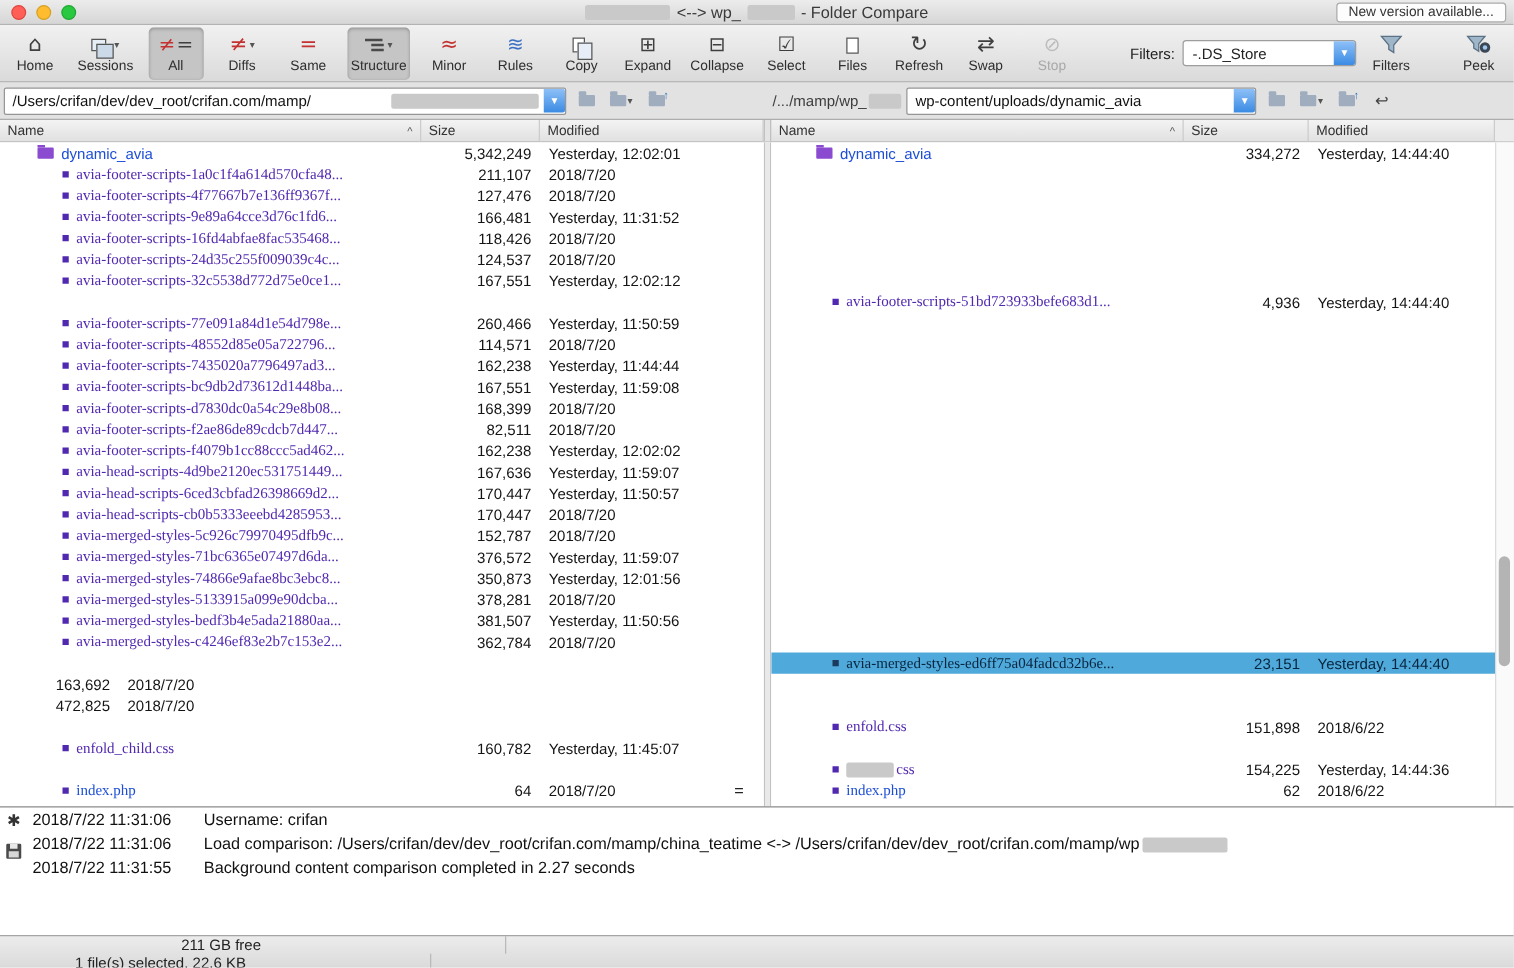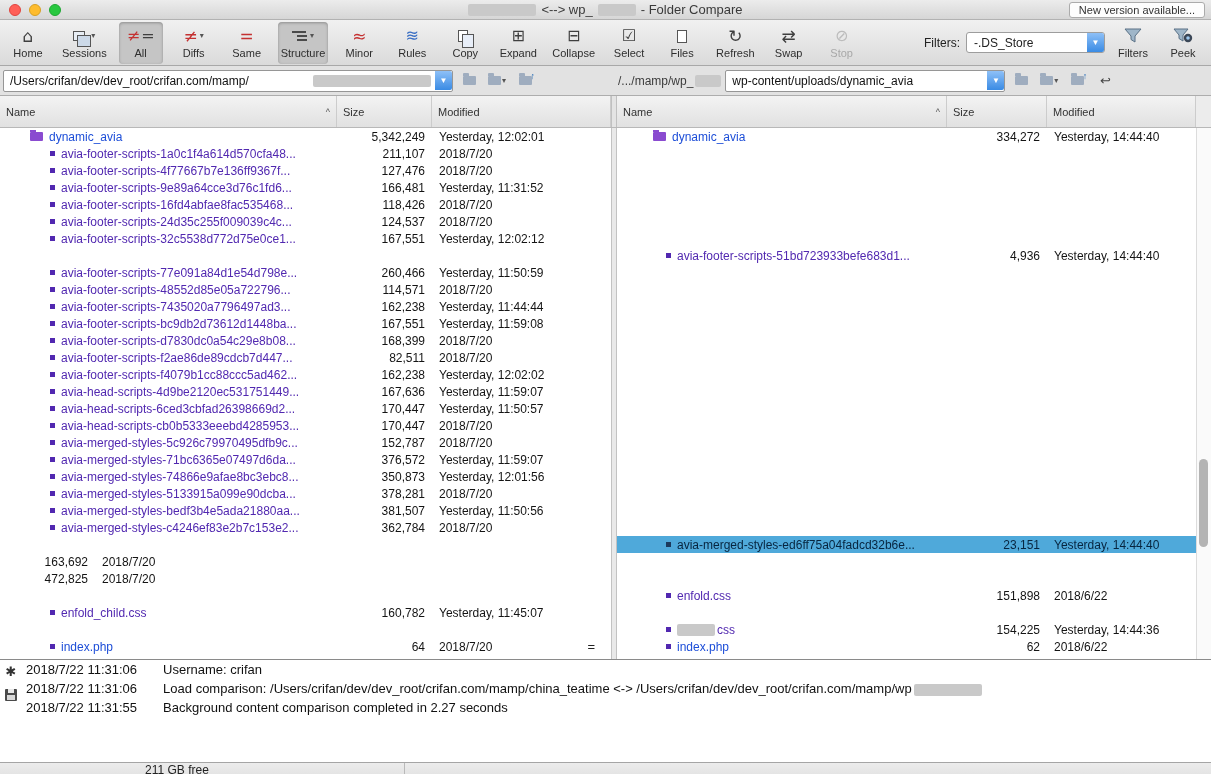--- a/index.html
+++ b/index.html
@@ -58,21 +58,21 @@
   .path-text { font-size:12px; padding:0 6px; color:#111; white-space:nowrap; overflow:hidden; flex:1; }
   .path-btn { width:24px; height:22px; display:flex; align-items:center; justify-content:center;
     position:relative; color:#444; font-size:13px; }
   .ic-folder { position:relative; width:13px; height:9px; background:#8a4bd0; border-radius:1px; display:inline-block; }
   .ic-folder::before { content:""; position:absolute; top:-3px; left:0; width:6px; height:3px; background:inherit; border-radius:1px 1px 0 0; }
   .ic-folder.gray { background:#9fadbf; }
   .up { position:absolute; font-size:9px; top:1px; right:2px; color:#2a6fb8; font-weight:bold; }
   .base-path { font-size:12px; color:#3c3c3c; display:flex; align-items:center; gap:2px; white-space:nowrap; padding-left:3px; }
 
   
-  .headers { display:flex; height:32px; background:linear-gradient(#f3f3f3,#e1e1e1);
+  .headers { display:flex; height:18px; background:linear-gradient(#f3f3f3,#e1e1e1);
     border-bottom:1px solid #b8b8b8; font-size:11px; color:#333; }
   .hdr-left { width:611px; display:flex; }
   .hdr-div { width:6px; background:#e4e4e4; border-left:1px solid #c0c0c0; border-right:1px solid #c0c0c0; }
   .hdr-right { width:579px; display:flex; }
   .hdr-corner { width:15px; background:#ececec; }
   .hcell { display:flex; align-items:center; padding:0 6px; border-right:1px solid #cccccc; }
   .hc-name-l { width:337px; justify-content:space-between; }
   .hc-size-l { width:95px; } .hc-mod-l { flex:1; }
   .hc-name-r { width:330px; justify-content:space-between; }
   .hc-size-r { width:100px; } .hc-mod-r { flex:1; }
@@ -84,21 +84,21 @@
   .pane-left { width:611px; }
   .pane-divider { width:6px; background:#e9e9e9; border-left:1px solid #c2c2c2; border-right:1px solid #c2c2c2; }
   .pane-right { width:579px; }
   .vscroll { width:15px; background:#fafafa; border-left:1px solid #dcdcdc; position:relative; }
   .vthumb { position:absolute; left:2px; width:9px; height:88px; top:331px; background:#b4b4b4; border-radius:5px; }
   .frow { height:17px; display:flex; align-items:center; font-size:12px; color:#141414; position:relative; }
   .frow.selected { background:#4fa9da; }
   .frow.selected .fname, .frow.selected .cell-size, .frow.selected .cell-mod { color:#07253f; }
   .cell-name { display:flex; align-items:center; overflow:hidden; white-space:nowrap; }
   .pane-left .cell-name { width:337px; } .pane-right .cell-name { width:330px; }
-  .cell-name.ind-0 { padding-left:30px; } .cell-name.ind-1 { padding-left:50px; }
+  .cell-name.ind-0 { padding-left:30px; } .cell-name.ind-1 { padding-left:50px;font-family:Liberation Serif, serif; }
   .pane-right .cell-name.ind-0 { padding-left:36px; } .pane-right .cell-name.ind-1 { padding-left:49px; }
   .cell-size { text-align:right; padding-right:7px; white-space:nowrap; }
   .pane-left .cell-size { width:95px; } .pane-right .cell-size { width:100px; }
   .cell-mod { flex:1; padding-left:7px; white-space:nowrap; }
   .fname { color:#5128b0; margin-left:6px; }
   .fname.plain { color:#1d4ed8; }
   .bullet { width:5px; height:5px; background:#5128b0; display:inline-block; flex:none; }
   .frow.selected .bullet { background:#1c3a5c; }
   .name-redacted { margin-left:6px; margin-right:-4px; }
   .compare-mark { position:absolute; right:16px; font-size:13px; color:#222; }
@@ -248,21 +248,21 @@
           </div>
           <div class="tb-label">Stop</div>
         </div>
       </div>
     <div class="filters-area">
       <span class="filters-label">Filters:</span>
       <span class="combo">
         <span class="combo-text">-.DS_Store</span>
         <span class="combo-btn">▼</span>
       </span>
-      <span id="toolbar-right-buttons" style="display:flex;gap:6px;align-items:center;">
+      <span id="toolbar-right-buttons" style="display:flex;gap:26px;align-items:center;">
           <div class="tb-btn">
             <div class="tb-icon">
               <svg width="18" height="16" viewBox="0 0 18 16">
                 <path d="M1 1 H17 L11 8 V14 L7 11.5 V8 Z" fill="#9fb6c9" stroke="#5a7186" stroke-width="1"></path>
               </svg>
             </div>
             <div class="tb-label">Filters</div>
           </div>
           <div class="tb-btn">
             <div class="tb-icon">

